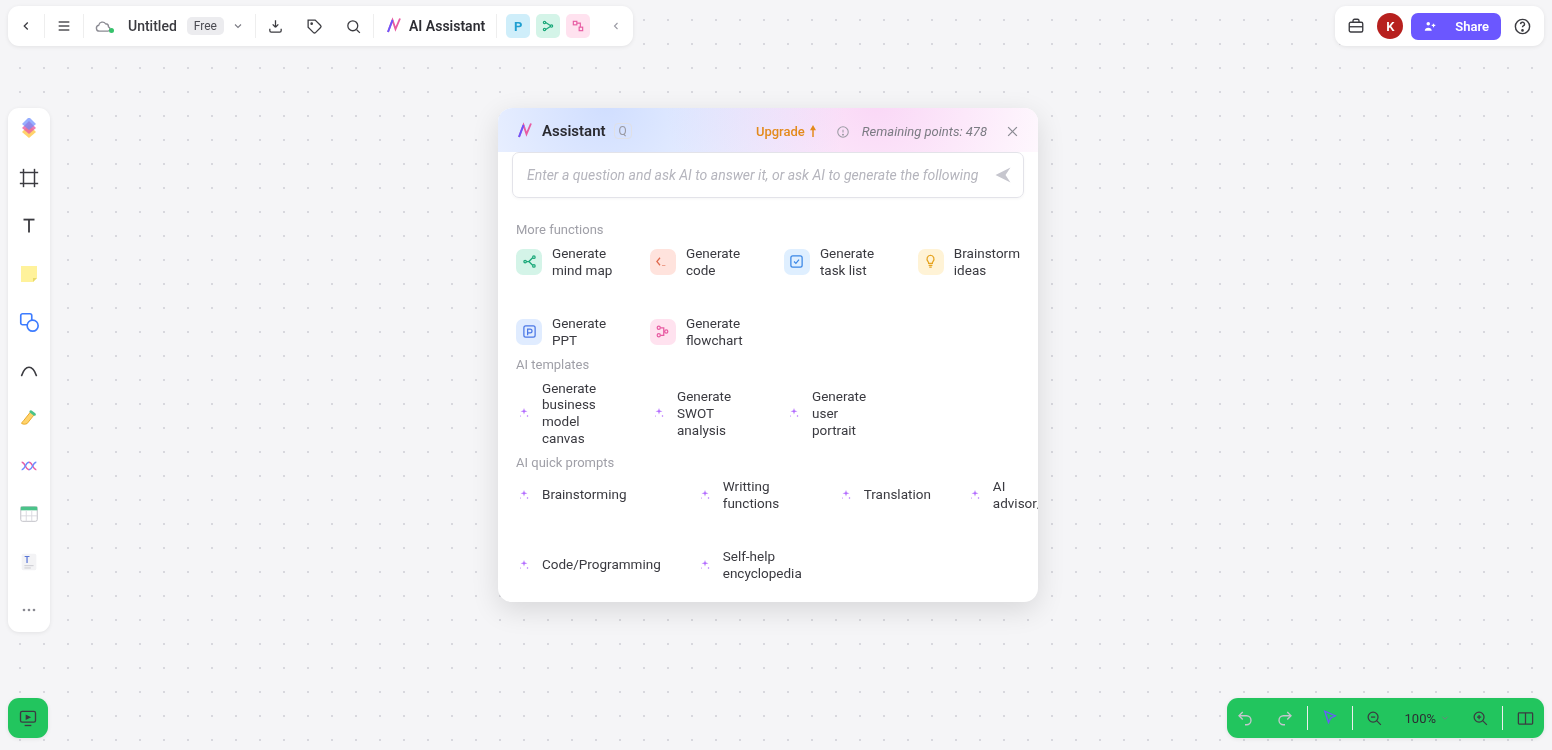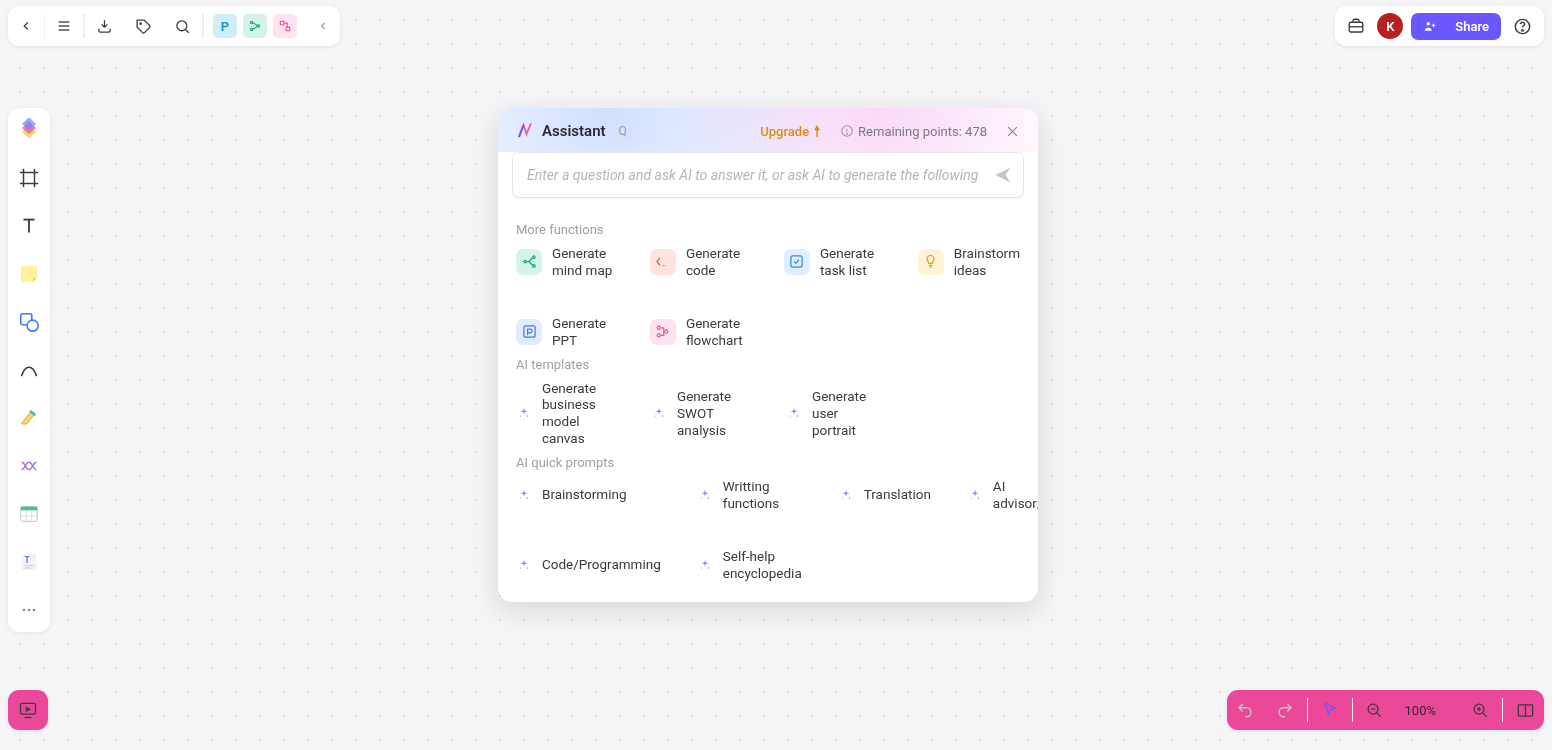--- a/index.html
+++ b/index.html
@@ -42,21 +42,21 @@
     
     .sidebar {
       position:absolute; left:8px; top:108px; width:42px; background:#fff;
       border-radius:11px; box-shadow:0 1px 4px rgba(0,0,0,.08); padding:8px 0;
       display:flex; flex-direction:column; align-items:center; gap:20px;
     }
     .sb-item { width:28px; height:28px; display:flex; align-items:center; justify-content:center; cursor:pointer; }
 
     
     .bl-btn, .br-bar {
-      position:absolute; bottom:20px; background:#ec4899; border-radius:11px;
+      position:absolute; bottom:12px; background:#22c55e; border-radius:11px;
       box-shadow:0 1px 4px rgba(0,0,0,.08); display:flex; align-items:center;
     }
     .bl-btn { left:8px; width:40px; height:40px; justify-content:center; }
     .br-bar { right:8px; height:40px; gap:4px; }
     .br-cell { height:40px; display:flex; align-items:center; padding:0 9px; }
     .zoom-text { font-size:13px; color:#2d2d33; }
 
     
     .dialog {
       position:absolute; left:498px; top:108px; width:540px;
@@ -67,21 +67,21 @@
       position:relative; padding:14px 18px 12px;
       display:flex; align-items:center; gap:8px;
       background:
         radial-gradient(circle at 20% -10%, rgba(120,160,255,.35), transparent 55%),
         radial-gradient(circle at 70% -20%, rgba(240,140,230,.35), transparent 55%),
         #fff;
     }
     .dlg-title { font-size:15px; font-weight:600; color:#2a2a30; }
     .dlg-shortcut { font-size:12px; color:#9a9aa3; border:1px solid #e0e0e5; border-radius:4px; padding:0 4px; }
     .dlg-upgrade { margin-left:auto; font-size:13px; color:#e38a1c; font-weight:500; display:flex; align-items:center; gap:3px; }
-    .dlg-points { font-size:13px; color:#7b7b83; display:flex; align-items:center; gap:4px; margin-left:10px; }
+    .dlg-points { font-size:13px; color:#7b7b83; display:flex; align-items:flex-end; gap:12px; margin-left:10px;font-style:italic; }
     .dlg-close { margin-left:10px; color:#8a8a92; cursor:pointer; }
     .dlg-input-wrap { padding:0 14px 12px; }
     .dlg-input {
       width:100%; height:46px; border:1px solid #e3e3e9; border-radius:7px;
       display:flex; align-items:center; padding:0 10px 0 14px;
       box-shadow:0 1px 3px rgba(0,0,0,.04);
     }
     .dlg-input input { flex:1; border:none; outline:none; font-size:14px; color:#444; font-style:italic; }
     .dlg-input input::placeholder { color:#b5b5bd; font-style:italic; }
     .send-btn { color:#c6c6ce; background:none; border:none; cursor:pointer; }
@@ -112,20 +112,35 @@
   <div class="cell">
     <span class="ico">
       <svg width="16" height="16" viewBox="0 0 24 24" fill="none" stroke="#3b3b40" stroke-width="2">
           <line x1="4" y1="6" x2="20" y2="6"></line>
           <line x1="4" y1="12" x2="20" y2="12"></line>
           <line x1="4" y1="18" x2="20" y2="18"></line>
         </svg>
     </span>
   </div>
   <div class="sep"></div>
+  <div class="cell" style="gap:4px;">
+    <span class="ico">
+      <svg width="18" height="18" viewBox="0 0 24 24" fill="none" stroke="#8a8a92" stroke-width="1.8">
+          <path d="M18 13a4 4 0 0 0-3.9-4A5 5 0 0 0 5 11a4 4 0 0 0 1 7.9h11a3 3 0 0 0 1-5.8z"></path>
+        </svg>
+      <span style="position:relative;left:-4px;top:4px;width:5px;height:5px;border-radius:50%;background:#36c26b;"></span>
+    </span>
+    <span class="doc-title">Untitled</span>
+    <span class="plan-badge">Free</span>
+    <span class="ico" style="margin-left:4px;">
+      <svg width="12" height="12" viewBox="0 0 24 24" fill="none" stroke="#7b7b83" stroke-width="2.2">
+          <polyline points="6 9 12 15 18 9"></polyline>
+        </svg>
+    </span>
+  </div>
   <div class="sep"></div>
   <div class="cell">
     <span class="ico">
       <svg width="17" height="17" viewBox="0 0 24 24" fill="none" stroke="#3b3b40" stroke-width="1.8">
           <path d="M12 3v10m0 0l-4-4m4 4l4-4"></path>
           <path d="M4 15v3a2 2 0 0 0 2 2h12a2 2 0 0 0 2-2v-3"></path>
         </svg>
     </span>
   </div>
   <div class="cell">
@@ -138,20 +153,29 @@
   </div>
   <div class="cell">
     <span class="ico">
       <svg width="17" height="17" viewBox="0 0 24 24" fill="none" stroke="#3b3b40" stroke-width="1.8">
           <circle cx="11" cy="11" r="7"></circle>
           <line x1="21" y1="21" x2="16.5" y2="16.5"></line>
         </svg>
     </span>
   </div>
   <div class="sep"></div>
+  <div class="cell" style="gap:2px;">
+    <span class="ico">
+      <svg width="18" height="18" viewBox="0 0 24 24">
+          <path d="M4 20 L10 4 L14 16 L20 2" fill="none" stroke="#e85ca3" stroke-width="2.5"></path>
+          <path d="M4 20 L10 4" stroke="#6b57ff" stroke-width="2.5"></path>
+        </svg>
+    </span>
+    <span class="ai-label">AI Assistant</span>
+  </div>
   <div class="sep"></div>
   <div class="cell" style="padding:0 6px;">
     <div class="chip p">P</div>
     <div class="chip c">
       <svg width="14" height="14" viewBox="0 0 24 24" fill="none" stroke="#1aa879" stroke-width="2">
           <circle cx="6" cy="6" r="2"></circle>
           <circle cx="6" cy="18" r="2"></circle>
           <circle cx="18" cy="12" r="2"></circle>
           <path d="M8 6l8 5M8 18l8-5"></path>
         </svg>

